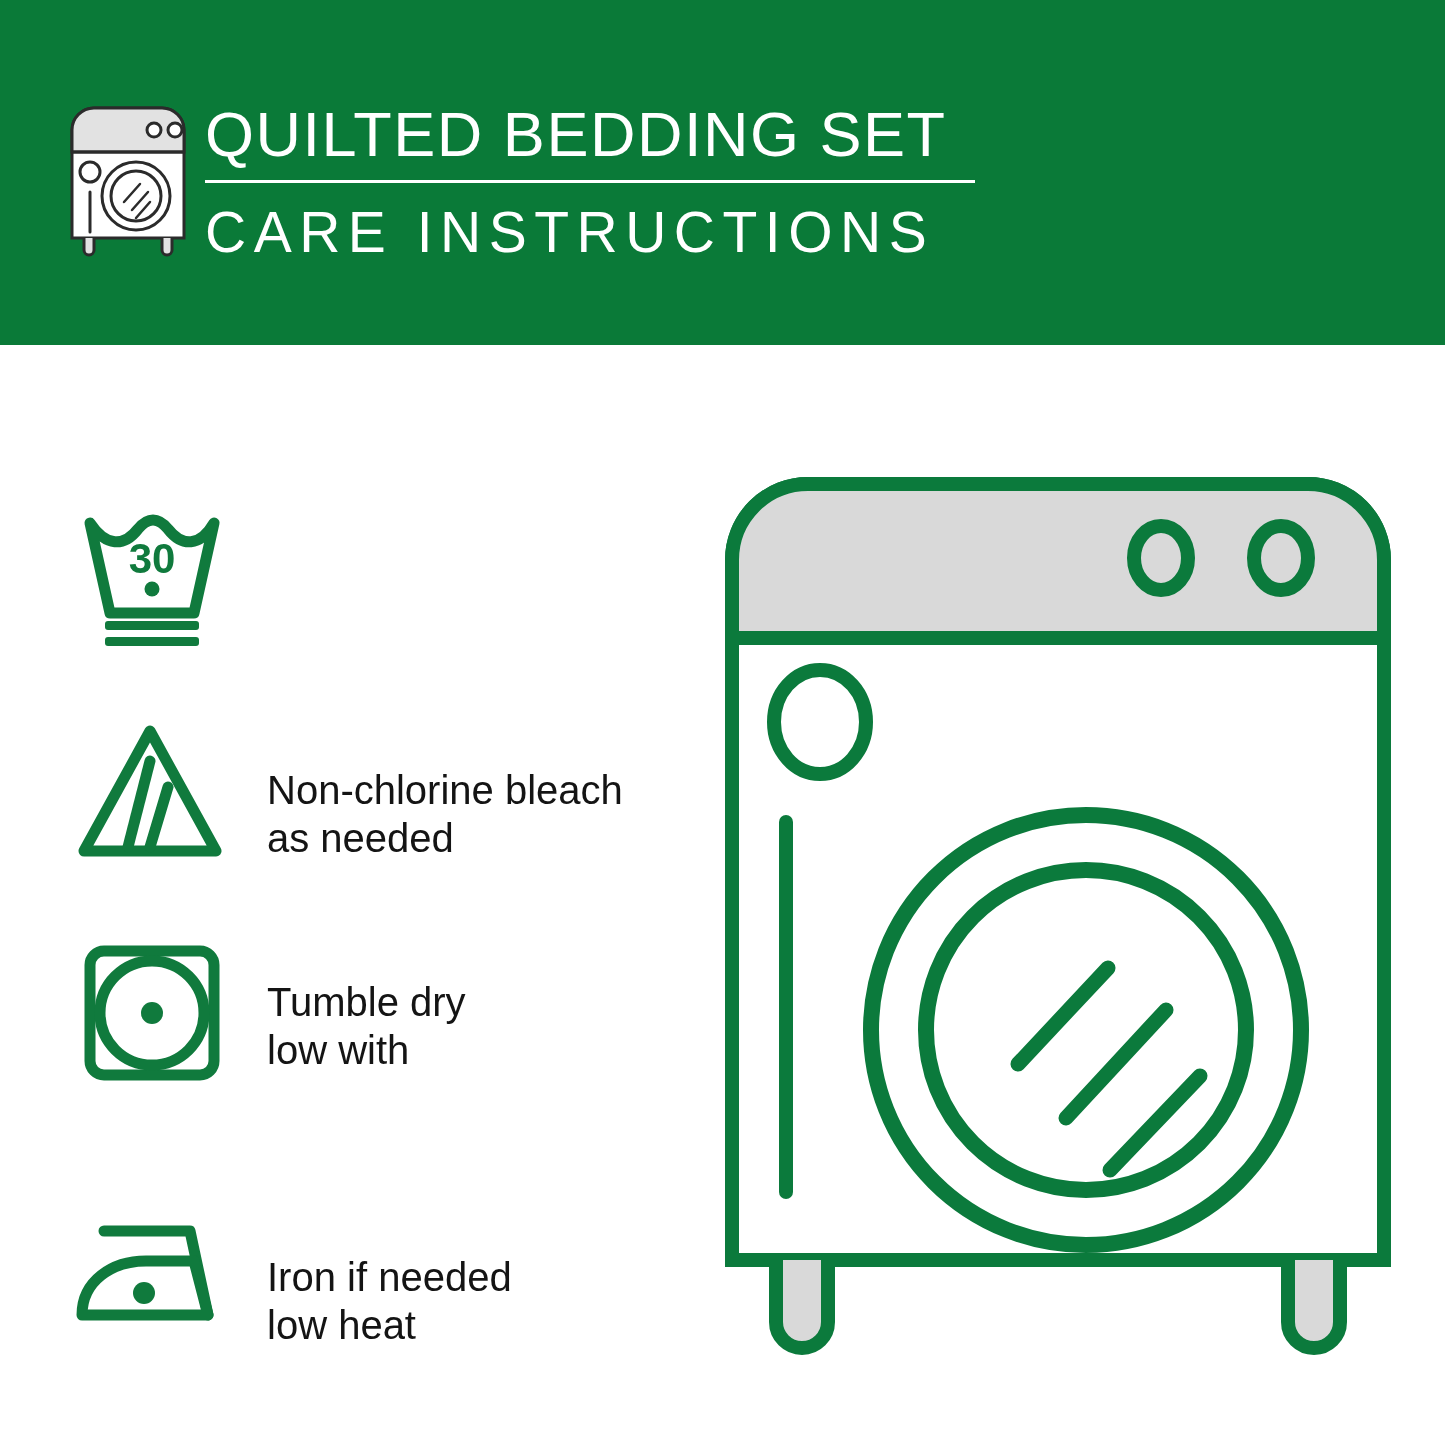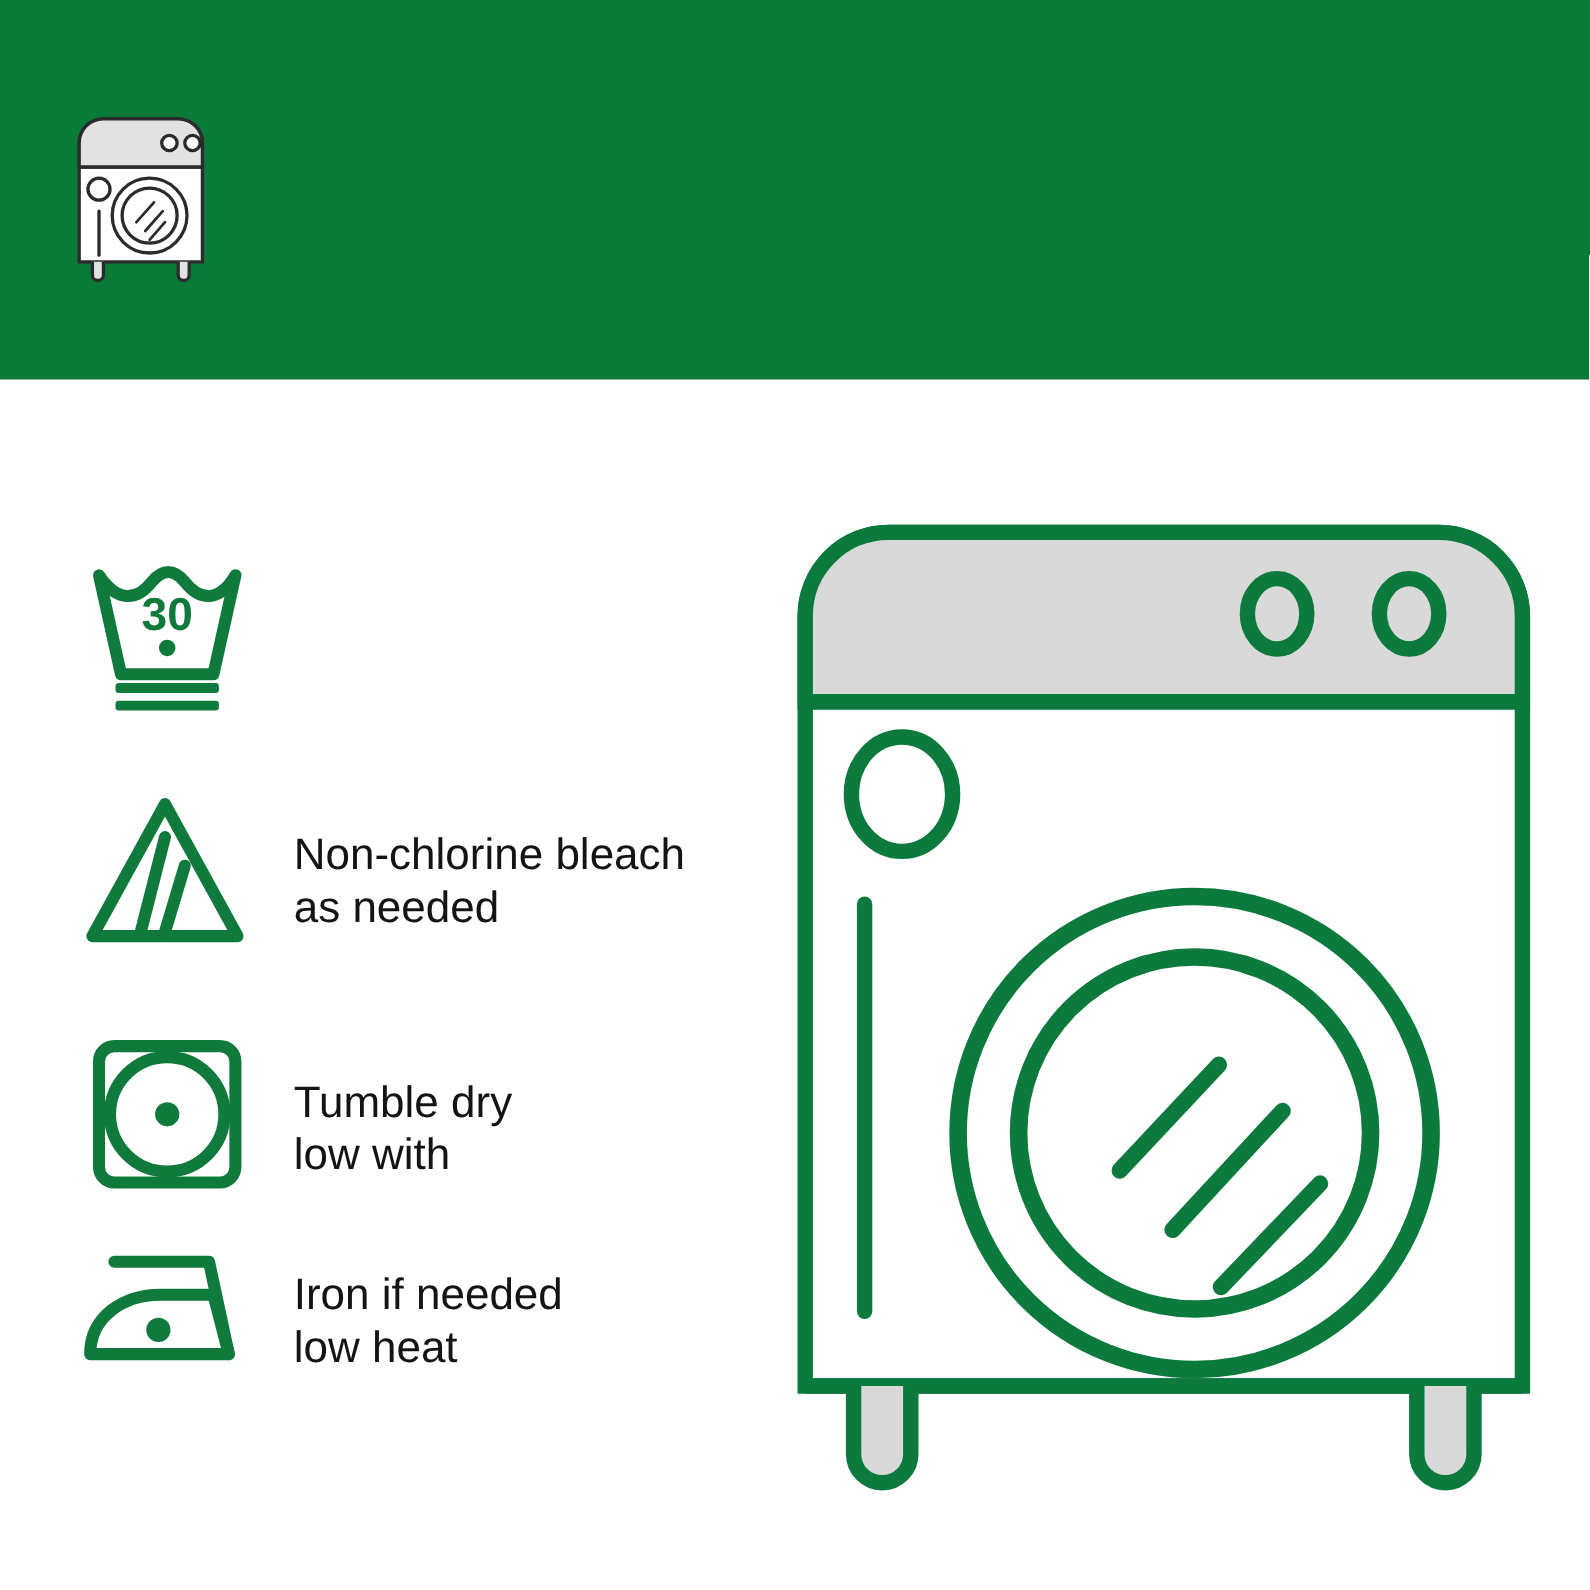--- a/index.html
+++ b/index.html
@@ -91,24 +91,24 @@
     color: #141414;
     font-size: 40px;
     line-height: 48px;
     font-weight: 400;
     white-space: pre-line;
   }
 
   #care-row-0 { top: 150px; }
   #care-row-0 .care-text { margin-top: 22px; }
   #care-row-1 { top: 368px; }
-  #care-row-1 .care-text { margin-top: 40px; }
+  #care-row-1 .care-text { margin-top: 53px; }
   #care-row-2 { top: 588px; }
   #care-row-2 .care-text { margin-top: 45px; }
-  #care-row-3 { top: 760px; }
+  #care-row-3 { top: 844px; align-items: flex-end; }
   #care-row-3 .care-text { margin-top: 48px; }
 
   
   #machine-illustration {
     position: absolute;
     left: 718px;
     top: 470px;
     width: 680px;
     height: 900px;
   }
@@ -139,20 +139,25 @@
         <circle cx="74" cy="96" r="25" fill="#ffffff" stroke="#2b2b2b" stroke-width="3"></circle>
         <line x1="62" y1="102" x2="78" y2="84" stroke="#2b2b2b" stroke-width="2.5" stroke-linecap="round"></line>
         <line x1="70" y1="110" x2="86" y2="92" stroke="#2b2b2b" stroke-width="2.5" stroke-linecap="round"></line>
         <line x1="74" y1="118" x2="88" y2="102" stroke="#2b2b2b" stroke-width="2.5" stroke-linecap="round"></line>
 
         <path d="M22 138 v12 a5 5 0 0 0 10 0 v-12" fill="#e2e2e2" stroke="#2b2b2b" stroke-width="3"></path>
         <path d="M100 138 v12 a5 5 0 0 0 10 0 v-12" fill="#e2e2e2" stroke="#2b2b2b" stroke-width="3"></path>
       </svg>
     </div>
 
+    <div id="header-text-block">
+      <div id="main-title">QUILTED BEDDING SET</div>
+      <div id="title-divider"></div>
+      <div id="sub-title">CARE INSTRUCTIONS</div>
+    </div>
 
   </div>
 
   <div id="care-list">
 
     <div class="care-row" id="care-row-0">
       <div class="care-symbol">
         <svg viewBox="0 0 160 160" width="160" height="160" aria-hidden="true">
 
           <path d="M18 28 C34 52 52 52 66 34 C76 22 86 22 96 34 C110 52 128 52 142 28

